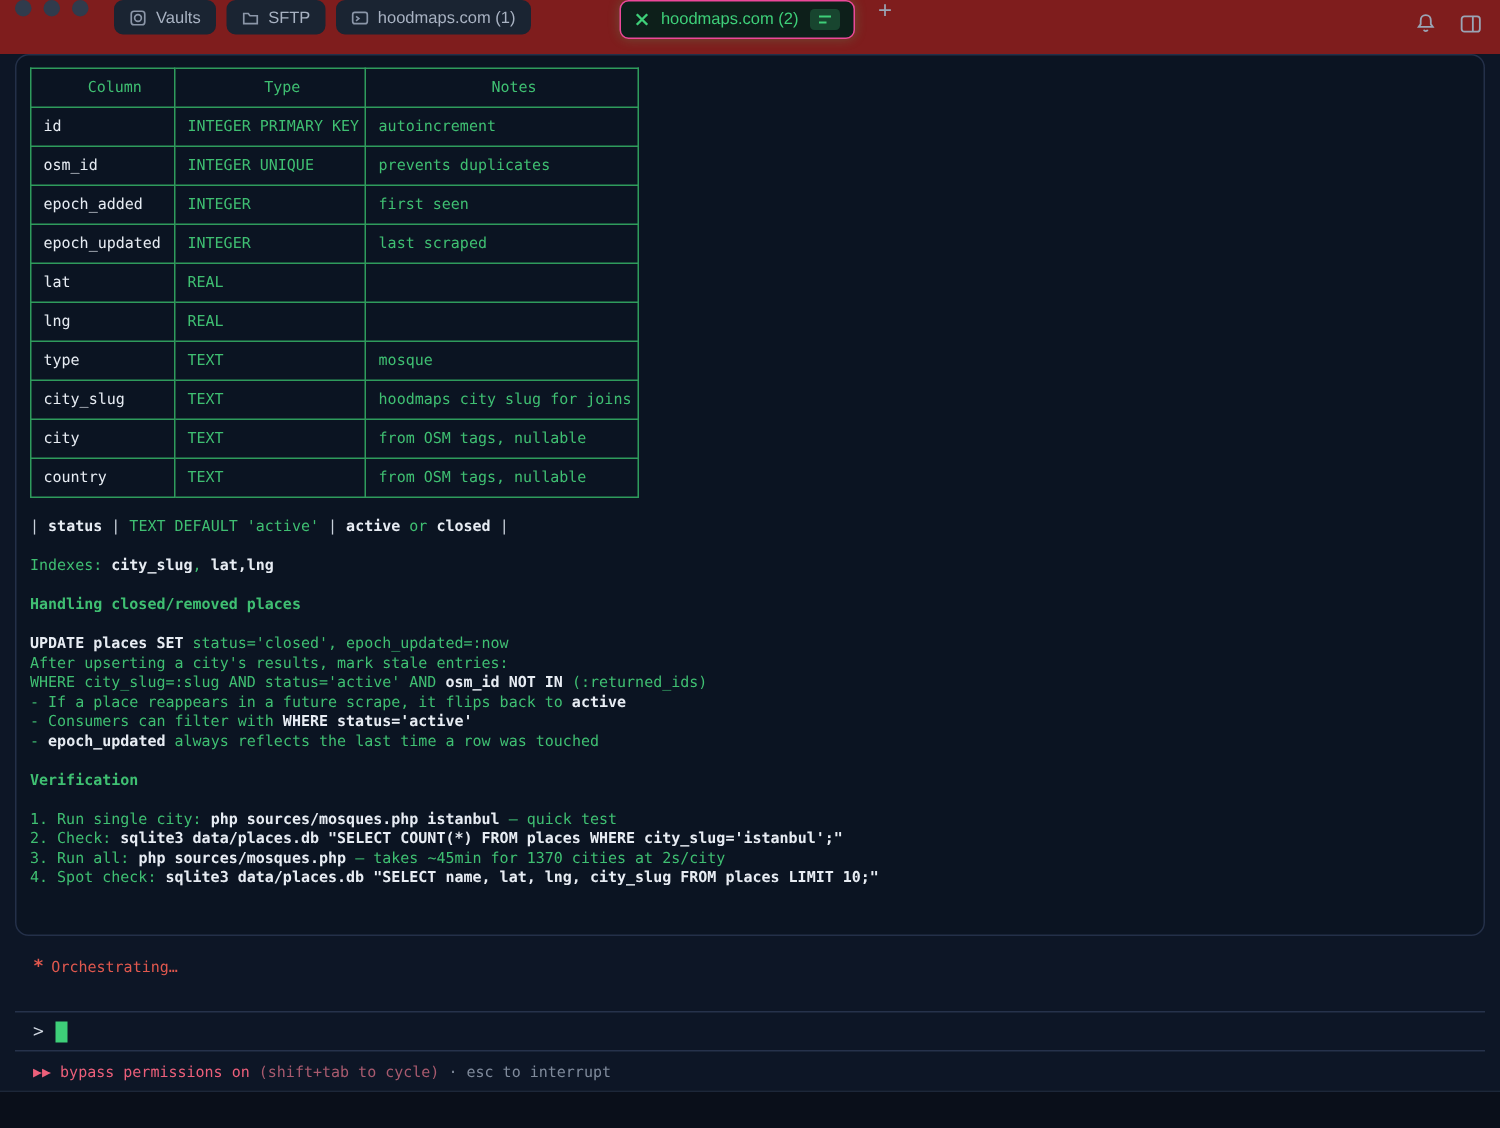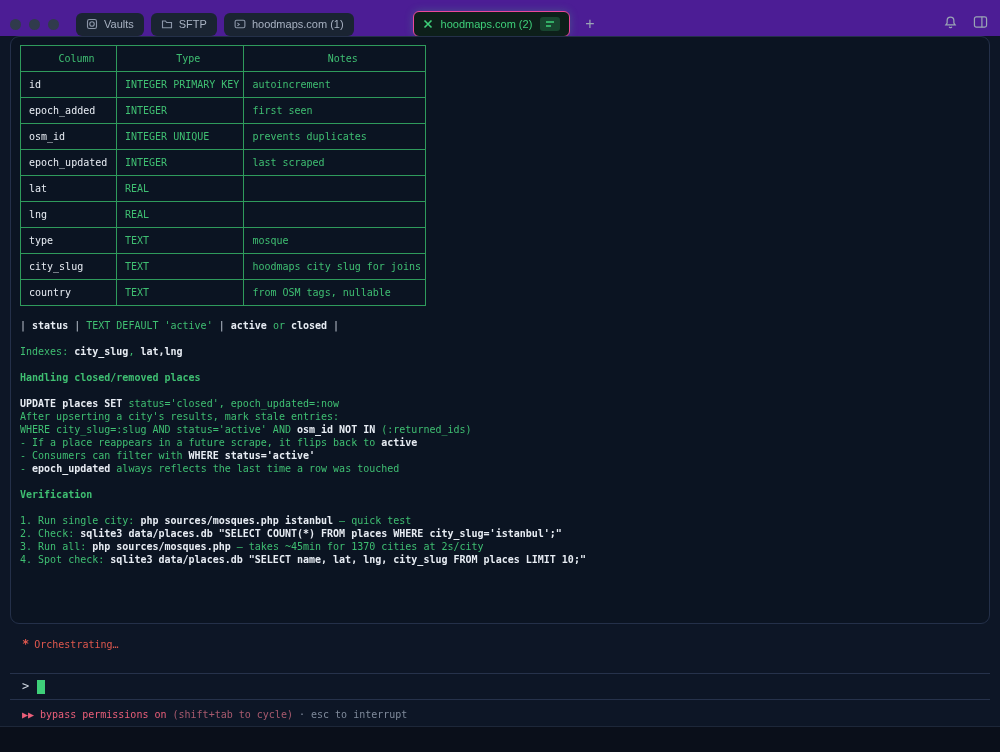--- a/index.html
+++ b/index.html
@@ -5,21 +5,21 @@
   * { box-sizing: border-box; margin: 0; padding: 0; }
   html,body { width:1000px; height:752px; }
   body {
     background:#0d1626;
     font-family:"Liberation Sans", sans-serif;
     overflow:hidden;
   }
   .page { width:1000px; height:752px; display:flex; flex-direction:column; }
 
   
-  .topbar { height:36px; flex:0 0 36px; display:flex; align-items:center; padding:12px 12px 0 10px; gap:7px; background:#4c1d95; }
+  .topbar { height:36px; flex:0 0 36px; display:flex; padding:0 12px 0 10px; gap:7px; background:#7f1d1d; }
   .traffic { display:flex; gap:8px; margin-right:10px; }
   .dot { width:11px; height:11px; border-radius:50%; background:#303b4c; }
   .tab {
     height:23px; display:flex; align-items:center; gap:6px; padding:0 10px;
     background:#1a2432; border-radius:6px; color:#a8b2c2; font-size:11px;
     white-space:nowrap; cursor:default;
   }
   .tab .ticon { color:#8b96a8; display:flex; align-items:center; }
   .tab.active {
     height:26px; background:#0d1f1a; border:1px solid #ec4899; color:#3ecf79;
@@ -166,30 +166,30 @@
           <th>Notes</th>
         </tr>
       </thead>
       <tbody>
           <tr>
             <td class="c-name">id</td>
             <td class="c-green">INTEGER PRIMARY KEY</td>
             <td class="c-green">autoincrement</td>
           </tr>
           <tr>
+            <td class="c-name">osm_id</td>
+            <td class="c-green">INTEGER UNIQUE</td>
+            <td class="c-green">prevents duplicates</td>
+          </tr>
+          <tr>
             <td class="c-name">epoch_added</td>
             <td class="c-green">INTEGER</td>
             <td class="c-green">first seen</td>
           </tr>
           <tr>
-            <td class="c-name">osm_id</td>
-            <td class="c-green">INTEGER UNIQUE</td>
-            <td class="c-green">prevents duplicates</td>
-          </tr>
-          <tr>
             <td class="c-name">epoch_updated</td>
             <td class="c-green">INTEGER</td>
             <td class="c-green">last scraped</td>
           </tr>
           <tr>
             <td class="c-name">lat</td>
             <td class="c-green">REAL</td>
             <td class="c-green"></td>
           </tr>
           <tr>
@@ -199,20 +199,25 @@
           </tr>
           <tr>
             <td class="c-name">type</td>
             <td class="c-green">TEXT</td>
             <td class="c-green">mosque</td>
           </tr>
           <tr>
             <td class="c-name">city_slug</td>
             <td class="c-green">TEXT</td>
             <td class="c-green">hoodmaps city slug for joins</td>
+          </tr>
+          <tr>
+            <td class="c-name">city</td>
+            <td class="c-green">TEXT</td>
+            <td class="c-green">from OSM tags, nullable</td>
           </tr>
           <tr>
             <td class="c-name">country</td>
             <td class="c-green">TEXT</td>
             <td class="c-green">from OSM tags, nullable</td>
           </tr>
         </tbody>
     </table>
     <div class="tlines">
         <div class="tline">&nbsp;</div>

